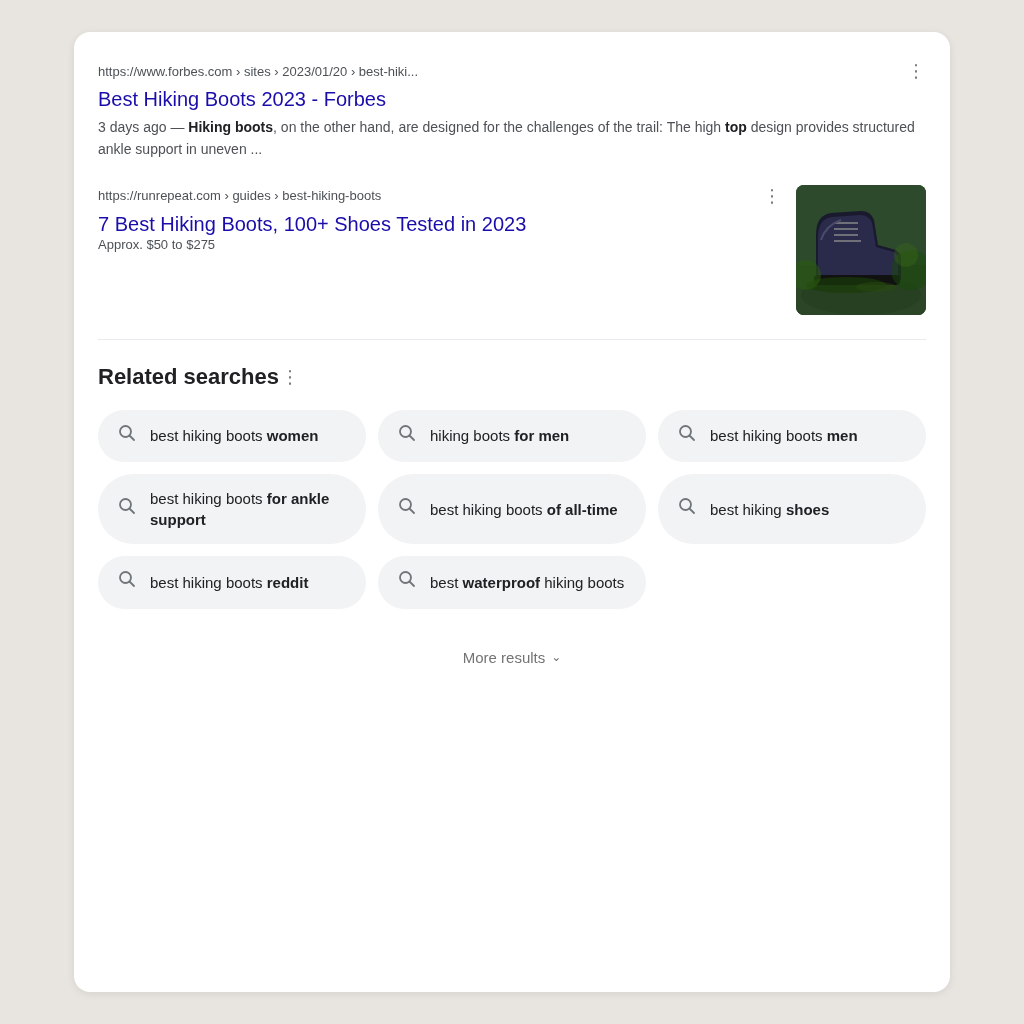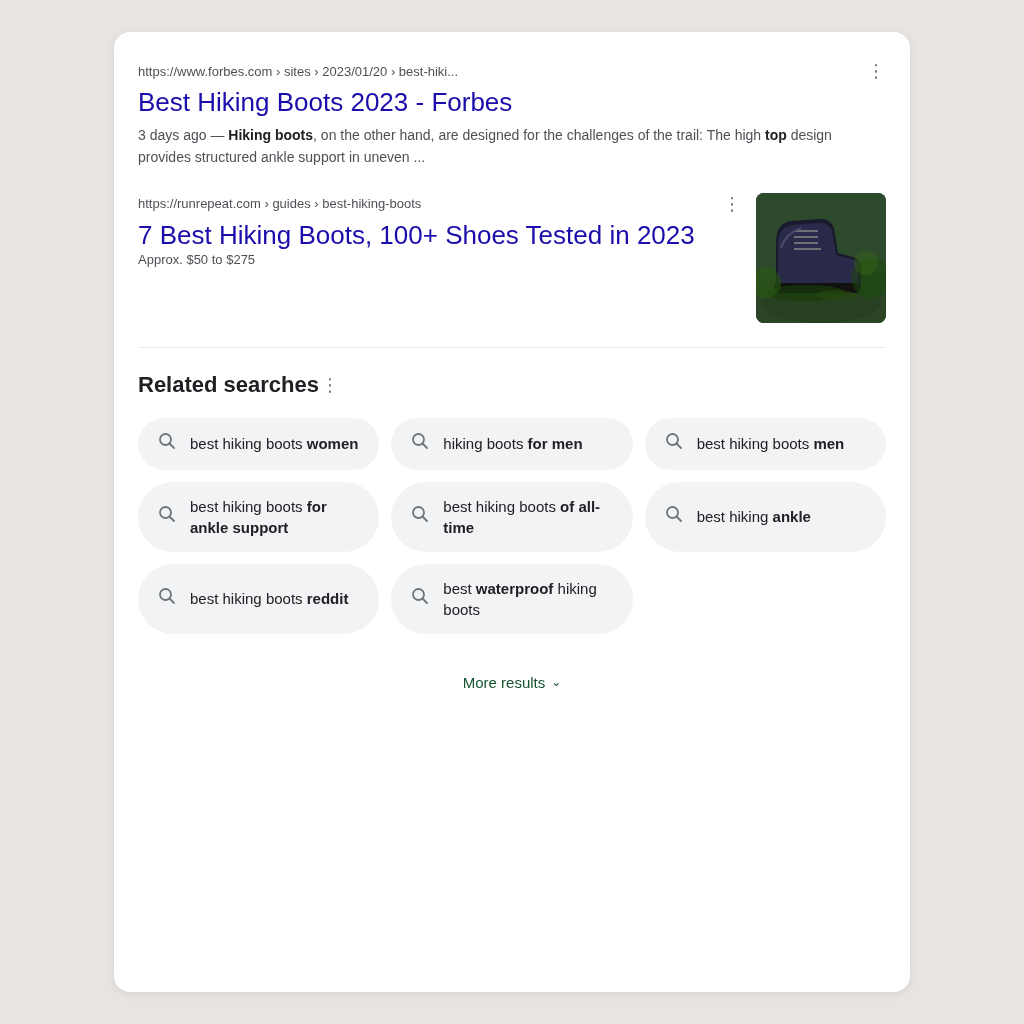--- a/index.html
+++ b/index.html
@@ -9,21 +9,21 @@
       display: flex;
       justify-content: center;
       align-items: center;
       min-height: 100vh;
       font-family: Arial, sans-serif;
     }
 
     .card {
       background: #ffffff;
       border-radius: 16px;
-      width: 796px;
+      width: 876px;
       min-height: 960px;
       padding: 28px 24px 32px 24px;
       box-shadow: 0 2px 8px rgba(0,0,0,0.08);
     }
 
     
     .result-url {
       font-size: 13px;
       color: #4d5156;
       display: flex;
@@ -32,21 +32,21 @@
       margin-bottom: 4px;
     }
     .result-url .more-icon {
       margin-left: auto;
       cursor: pointer;
       color: #70757a;
       font-size: 18px;
       letter-spacing: 1px;
     }
     .result-title a {
-      font-size: 26px;
+      font-size: 20px;
       color: #1a0dab;
       text-decoration: none;
       font-weight: 400;
       line-height: 1.3;
       margin-top: 21px;
     }
     .result-snippet {
       font-size: 14px;
       color: #4d5156;
       line-height: 1.6;
@@ -143,21 +143,21 @@
     
     .more-results {
       text-align: center;
       margin-top: 8px;
     }
     .more-results-btn {
       display: inline-flex;
       align-items: center;
       gap: 6px;
       font-size: 15px;
-      color: #14532d;
+      color: #737373;
       cursor: pointer;
       background: none;
       border: none;
       padding: 8px 16px;
     }
     .chevron-down {
       font-size: 12px;
     }
   </style>
 </head>
@@ -279,21 +279,21 @@
       <span>best hiking boots <b>of all-time</b></span>
     </div>
 
     <div class="related-item">
       <span class="search-icon-wrap">
         <svg width="18" height="18" viewBox="0 0 18 18" fill="none" xmlns="http://www.w3.org/2000/svg">
           <circle cx="7.5" cy="7.5" r="5.5" stroke="#70757a" stroke-width="1.8"></circle>
           <line x1="11.5" y1="11.5" x2="16" y2="16" stroke="#70757a" stroke-width="1.8" stroke-linecap="round"></line>
         </svg>
       </span>
-      <span>best hiking <b>ankle</b></span>
+      <span>best hiking <b>shoes</b></span>
     </div>
 
     <div class="related-item">
       <span class="search-icon-wrap">
         <svg width="18" height="18" viewBox="0 0 18 18" fill="none" xmlns="http://www.w3.org/2000/svg">
           <circle cx="7.5" cy="7.5" r="5.5" stroke="#70757a" stroke-width="1.8"></circle>
           <line x1="11.5" y1="11.5" x2="16" y2="16" stroke="#70757a" stroke-width="1.8" stroke-linecap="round"></line>
         </svg>
       </span>
       <span>best hiking boots <b>reddit</b></span>

